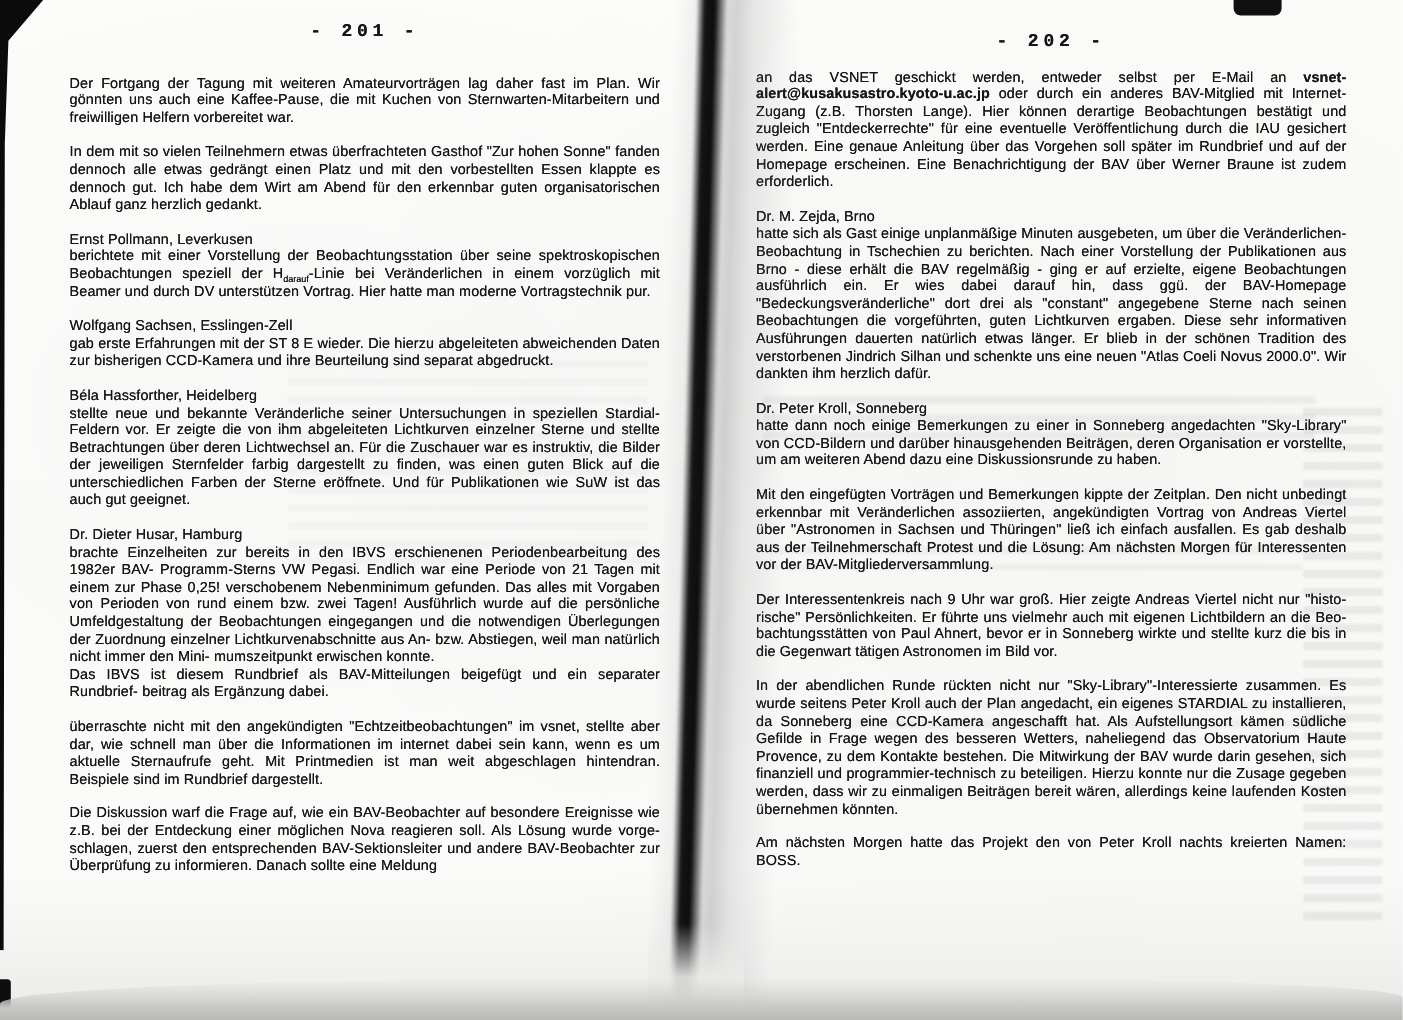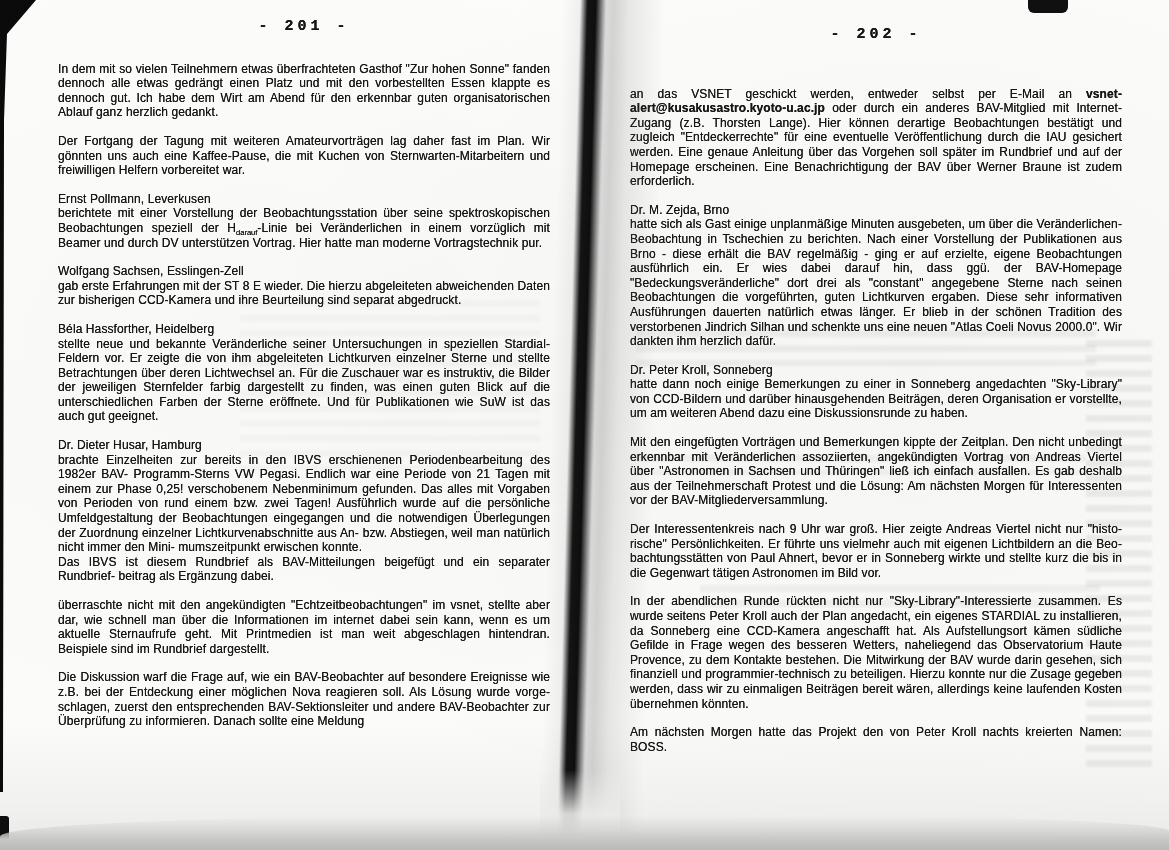--- a/index.html
+++ b/index.html
@@ -62,21 +62,21 @@
     text-shadow:0 0 0.45px rgba(0,0,0,0.85);
     letter-spacing:0.1px;}
   .page-left{left:58px;top:20px;width:492px;}
   .page-right{left:630px;top:28px;width:492px;}
   .page-header{
     text-align:left;text-align-last:center;
     font-family:"Liberation Mono","DejaVu Sans Mono",monospace;
     font-size:15px;font-weight:700;letter-spacing:4px;
     margin-bottom:27px;text-shadow:0 0 0.5px rgba(0,0,0,0.9);
   }
-  .page-right .page-header{margin-bottom:44px;}
+  .page-right .page-header{margin-bottom:14px;}
   .para{margin:0 0 14px 0;}
   .para:last-child{margin-bottom:0;}
   .heading{white-space:nowrap;text-align:center;}
   sub.ssub{font-size:7.5px;vertical-align:-3px;line-height:0;letter-spacing:0;}
   b.email{font-weight:700;}
 </style>
 </head>
 <body>
 
 <div class="scan">
@@ -90,23 +90,23 @@
   <div class="bleed b1"></div>
   <div class="bleed b2"></div>
   <div class="bleed b3"></div>
   <div class="bleed b4"></div>
   <div class="bleed b5"></div>
   <div class="bottom-band"></div>
 
   <div class="page page-left">
     <div class="page-header">- 201 -</div>
 
+    <div class="para">Der Fortgang der Tagung mit weiteren Amateurvorträgen lag daher fast im Plan. Wir gönnten uns auch eine Kaffee-Pause, die mit Kuchen von Sternwarten-Mitarbeitern und freiwilligen Helfern vorbereitet war.</div>
+
     <div class="para">In dem mit so vielen Teilnehmern etwas überfrachteten  Gasthof "Zur hohen Sonne" fanden dennoch alle etwas gedrängt einen Platz und mit den vorbestellten Essen klappte es dennoch gut. Ich habe dem Wirt am Abend für den erkennbar guten organisatorischen Ablauf ganz herzlich gedankt.</div>
-
-    <div class="para">Der Fortgang der Tagung mit weiteren Amateurvorträgen lag daher fast im Plan. Wir gönnten uns auch eine Kaffee-Pause, die mit Kuchen von Sternwarten-Mitarbeitern und freiwilligen Helfern vorbereitet war.</div>
 
     <div class="para">
       <div class="heading">Ernst Pollmann, Leverkusen</div>
       <div><span>berichtete mit einer Vorstellung der Beobachtungsstation über seine spektroskopischen Beobachtungen speziell der H</span><sub class="ssub">darauf</sub><span>-Linie bei Veränderlichen in einem vorzüglich mit Beamer und durch DV unterstützen Vortrag. Hier hatte man moderne Vortragstechnik pur.</span></div>
     </div>
 
     <div class="para">
       <div class="heading">Wolfgang Sachsen, Esslingen-Zell</div>
       <div>gab erste Erfahrungen mit der ST 8 E wieder. Die hierzu abgeleiteten abweichenden Daten zur bisherigen CCD-Kamera und ihre Beurteilung sind separat abgedruckt.</div>
     </div>

